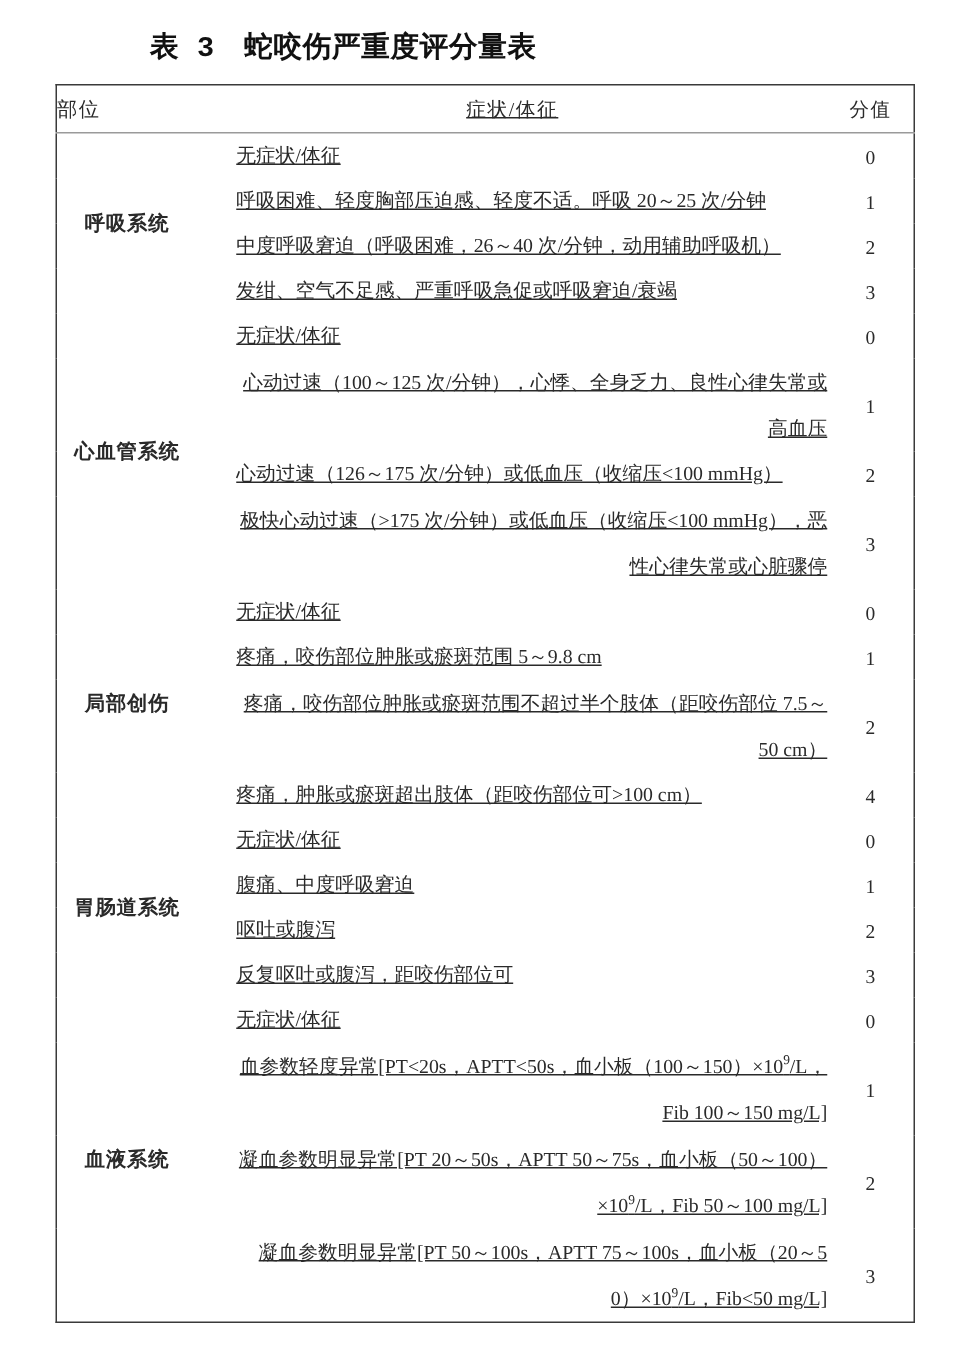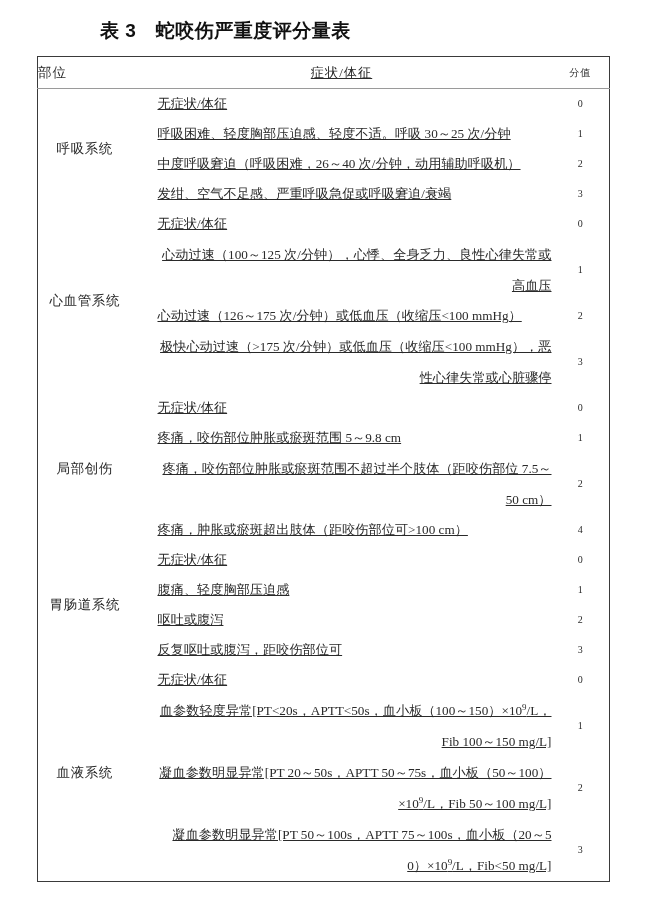--- a/index.html
+++ b/index.html
@@ -20,21 +20,21 @@
     position: relative;
     width: 646px;
     height: 901px;
     background: #ffffff;
   }
 
   #table-title {
     position: absolute;
     left: 100px;
     top: 18px;
-    font-family: Liberation Sans, sans-serif;
+    font-family: Liberation Mono, monospace;
     font-size: 19px;
     font-weight: bold;
     letter-spacing: 0.5px;
     white-space: pre;
     color: #111111;
   }
 
   #score-table {
     position: absolute;
     left: 37px;
@@ -65,31 +65,32 @@
     border-left: 1.3px solid #3a3a3a;
     border-right: 1.3px solid #3a3a3a;
   }
 
   .cell-region {
     border-right: 1.3px solid #3a3a3a;
     text-align: center;
     font-size: 13.5px;
     letter-spacing: 0.6px;
     color: #2a2a2a;
+    font-weight: bold;
   }
   .cell-symptom {
     text-align: left;
     padding: 0 8px 0 10px;
     color: #2a2a2a;
     text-decoration: underline;
   }
   .cell-score {
     border-left: 1.3px solid #3a3a3a;
     text-align: center;
-    font-size: 10px;
+    font-size: 13px;
     color: #2a2a2a;
   }
 
   thead .cell-region,
   thead .cell-symptom,
   thead .cell-score {
     font-weight: normal;
     letter-spacing: 1px;
   }
   thead .cell-region { text-align: left; padding-left: 10px; }
@@ -164,21 +165,21 @@
     <tbody id="table-body">
         <tr>
           <td class="cell-region" rowspan="4">呼吸系统</td>
           <td class="cell-symptom">
             <span class="symptom-text">无症状/体征</span>
           </td>
           <td class="cell-score">0</td>
         </tr>
         <tr class="divider-top">
           <td class="cell-symptom">
-            <span class="symptom-text">呼吸困难、轻度胸部压迫感、轻度不适。呼吸 30～25 次/分钟</span>
+            <span class="symptom-text">呼吸困难、轻度胸部压迫感、轻度不适。呼吸 20～25 次/分钟</span>
           </td>
           <td class="cell-score">1</td>
         </tr>
         <tr class="divider-top">
           <td class="cell-symptom">
             <span class="symptom-text">中度呼吸窘迫（呼吸困难，26～40 次/分钟，动用辅助呼吸机）</span>
           </td>
           <td class="cell-score">2</td>
         </tr>
         <tr class="divider-top">
@@ -239,21 +240,21 @@
         </tr>
         <tr class="section-start">
           <td class="cell-region" rowspan="4">胃肠道系统</td>
           <td class="cell-symptom">
             <span class="symptom-text">无症状/体征</span>
           </td>
           <td class="cell-score">0</td>
         </tr>
         <tr class="divider-top">
           <td class="cell-symptom">
-            <span class="symptom-text">腹痛、轻度胸部压迫感</span>
+            <span class="symptom-text">腹痛、中度呼吸窘迫</span>
           </td>
           <td class="cell-score">1</td>
         </tr>
         <tr class="divider-top">
           <td class="cell-symptom">
             <span class="symptom-text">呕吐或腹泻</span>
           </td>
           <td class="cell-score">2</td>
         </tr>
         <tr class="divider-top">

